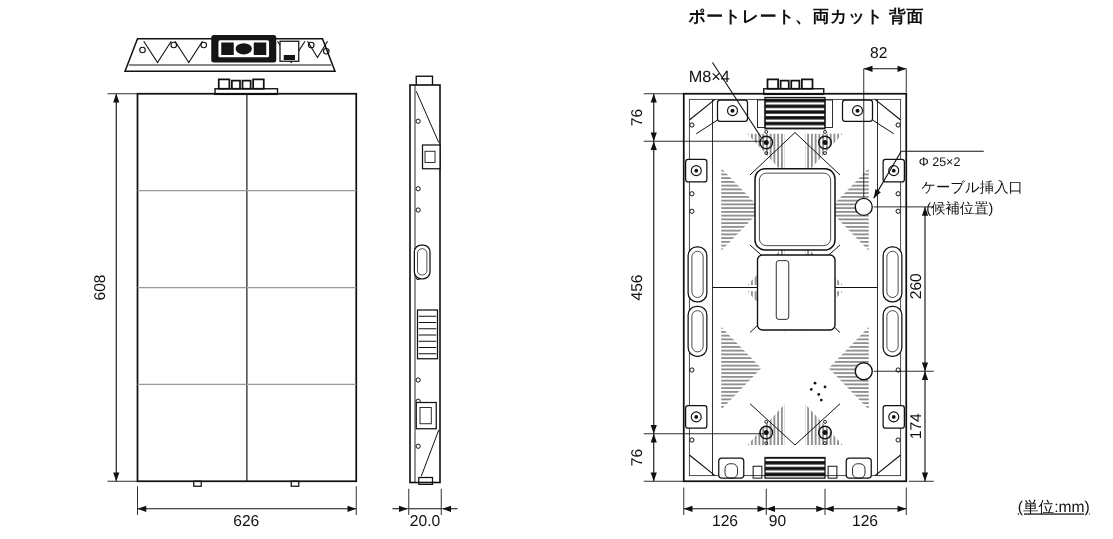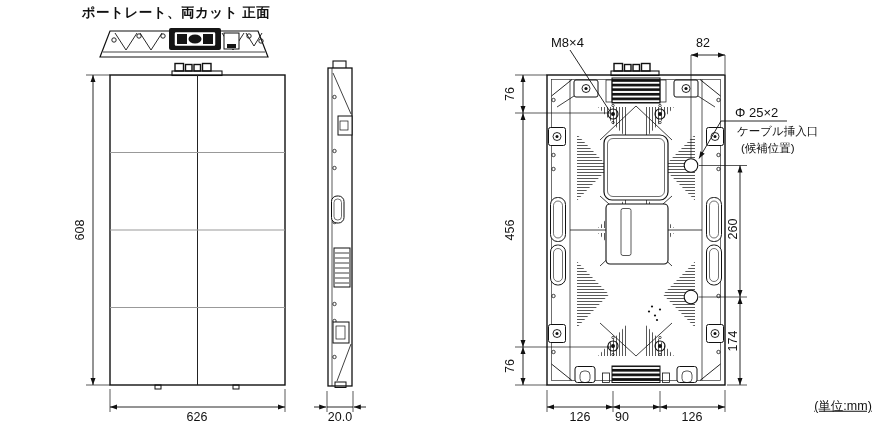--- a/index.html
+++ b/index.html
@@ -2,21 +2,21 @@
 <html><head>
 <meta charset="utf-8">
 <style>
   html,body{margin:0;padding:0;background:#fff;}
   .canvas{position:relative;width:890px;height:431px;background:#fff;overflow:hidden;
           font-family:"Liberation Sans","DejaVu Sans",sans-serif;color:#111;}
   .art{position:absolute;left:0;top:0;}
   .t{position:absolute;font-size:12.5px;line-height:1;white-space:nowrap;color:#111;
      transform:translate(-50%,-50%);}
   .t.rot{transform:translate(-50%,-50%) rotate(-90deg);}
-  .t.la{transform:translate(0,-50%);}
+  .t.la{transform:translate(0,-50%);margin-top:19px;}
   .title{font-weight:bold;font-size:13.5px;letter-spacing:.5px;}
   .small{font-size:11.5px;}
 </style>
 </head>
 <body>
 
 <div class="canvas">
 
 <svg class="art" width="890" height="431" viewBox="0 0 890 431" fill="none" stroke-linecap="butt">
   <defs>
@@ -249,30 +249,30 @@
     <line x1="547" y1="407" x2="613" y2="407" stroke-width="0.9" marker-start="url(#ar)" marker-end="url(#ar)"></line>
     <line x1="613" y1="407" x2="660" y2="407" stroke-width="0.9" marker-start="url(#ar)" marker-end="url(#ar)"></line>
     <line x1="660" y1="407" x2="725" y2="407" stroke-width="0.9" marker-start="url(#ar)" marker-end="url(#ar)"></line>
 
     <path d="M570,50 L609,110" stroke-width="0.9"></path>
     <path d="M721,121 H787" stroke-width="0.9"></path>
     <line x1="721" y1="121" x2="699" y2="158.5" stroke-width="0.9" marker-end="url(#ar)"></line>
   </g>
 </svg>
 
-<span class="t title" style="left:176px;top:13px;">ポートレート、両カット 正面</span>
+<span class="t title" style="left:645px;top:13px;">ポートレート、両カット 背面</span>
 
 <span class="t rot" style="left:80px;top:230px;">608</span>
 <span class="t" style="left:197px;top:417px;">626</span>
 <span class="t" style="left:340px;top:417px;">20.0</span>
 
 <span class="t la" style="left:551px;top:42px;font-size:13px;">M8×4</span>
 <span class="t" style="left:703px;top:43px;">82</span>
 
-<span class="t la" style="left:735px;top:112px;font-size:13px;">Φ 25×2</span>
+<span class="t la" style="left:735px;top:112px;font-size:10px;">Φ 25×2</span>
 <span class="t la small" style="left:737px;top:132px;text-align:center;">ケーブル挿入口</span>
 <span class="t la small" style="left:741px;top:149px;">(候補位置)</span>
 
 <span class="t rot" style="left:510px;top:94px;">76</span>
 <span class="t rot" style="left:510px;top:230px;">456</span>
 <span class="t rot" style="left:510px;top:366px;">76</span>
 
 <span class="t rot" style="left:733px;top:229px;">260</span>
 <span class="t rot" style="left:733px;top:341px;">174</span>
 

